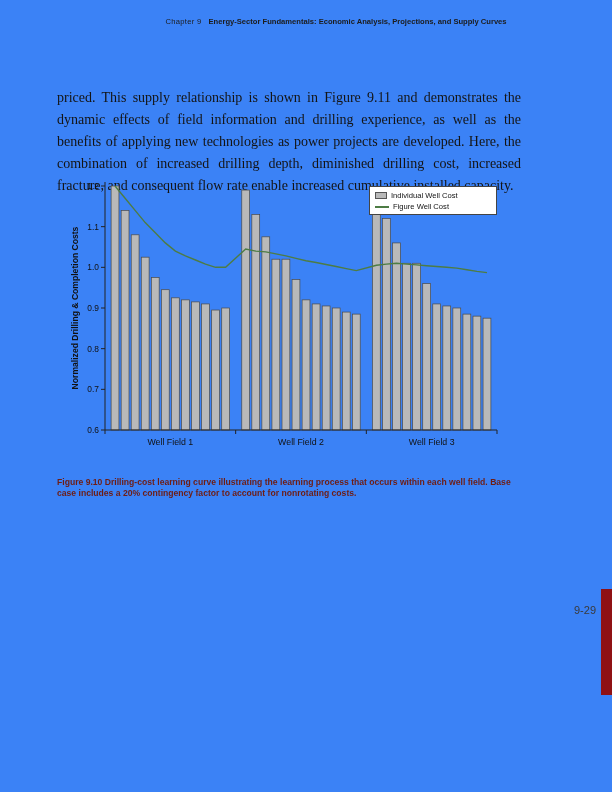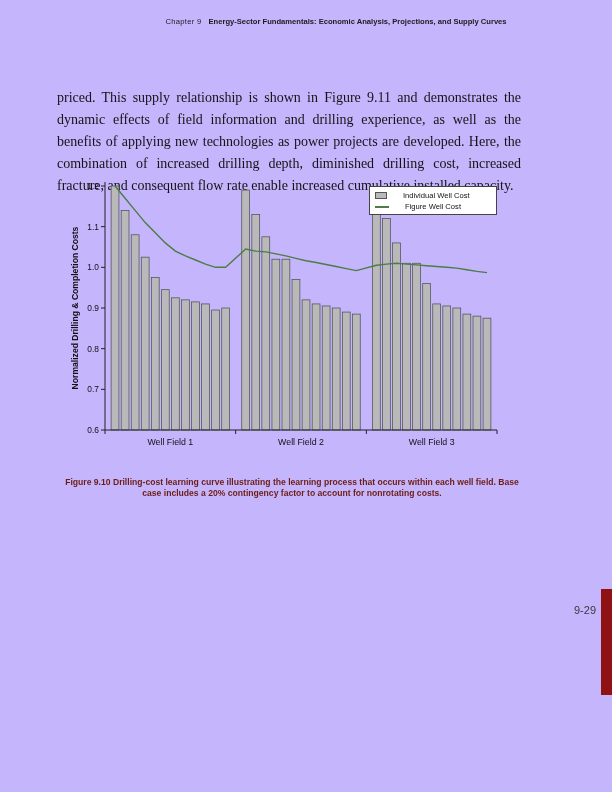--- a/index.html
+++ b/index.html
@@ -1,18 +1,18 @@
 <!DOCTYPE html>
 <html><head>
 <meta charset="utf-8">
 <style>
   * { margin:0; padding:0; box-sizing:border-box; }
   html,body { background:#e8e8e8; }
   body { width:612px; font-family:"Liberation Serif", serif; }
-  .page { position:relative; width:612px; height:792px; background:#c4b5fd; overflow:hidden; }
+  .page { position:relative; width:612px; height:792px; background:#3b82f6; overflow:hidden; }
 
   .header { position:absolute; top:17px; left:100px; width:472px; text-align:center;
             font-family:"Liberation Sans", sans-serif; font-size:7.6px; color:#1c1c1c; white-space:nowrap; }
   .header .chapter { font-weight:normal; letter-spacing:.3px; margin-right:7px; }
   .header .title   { font-weight:bold; }
 
   .body-paragraph { position:absolute; top:87px; left:57px; width:464px;
                     font-size:14px; line-height:22px; text-align:justify; color:#141414; }
 
   .y-axis-title { position:absolute; left:75px; top:308px;
@@ -20,27 +20,27 @@
                   font-family:"Liberation Sans", sans-serif; font-weight:bold;
                   font-size:8.6px; color:#111; white-space:nowrap; }
 
   .chart-svg { position:absolute; left:85px; top:180px; }
   svg text.tick { font-family:"Liberation Sans", sans-serif; font-size:8.4px; fill:#111; }
   svg text.xlab { font-family:"Liberation Sans", sans-serif; font-size:8.8px; fill:#111; }
 
   .legend { position:absolute; left:369px; top:186px; width:128px; background:#ffffff;
             border:1px solid #444; padding:3px 4px 2px 5px;
             font-family:"Liberation Sans", sans-serif; font-size:7.6px; color:#111; }
-  .legend-row { display:flex; align-items:center; gap:16px; height:11px; }
+  .legend-row { display:flex; align-items:center; gap:4px; height:11px; }
   .swatch-bar  { width:12px; height:7px; background:#b9b9b9; border:1px solid #555; flex:none; }
   .swatch-line { width:14px; height:2px; background:#4d7c44; flex:none; }
 
   .caption { position:absolute; top:477px; left:57px; width:470px;
              font-family:"Liberation Sans", sans-serif; font-weight:bold;
-             font-size:8.6px; line-height:11.2px; color:#6e1d14;text-align:center; }
+             font-size:8.6px; line-height:11.2px; color:#6e1d14; }
 
   .page-number { position:absolute; left:574px; top:604px;
                  font-family:"Liberation Sans", sans-serif; font-size:11px; color:#3a3a3a; }
   .edge-tab { position:absolute; left:601px; top:589px; width:11px; height:106px; background:#8f1114; }
 </style>
 </head>
 <body>
 
 <div class="page">
 

